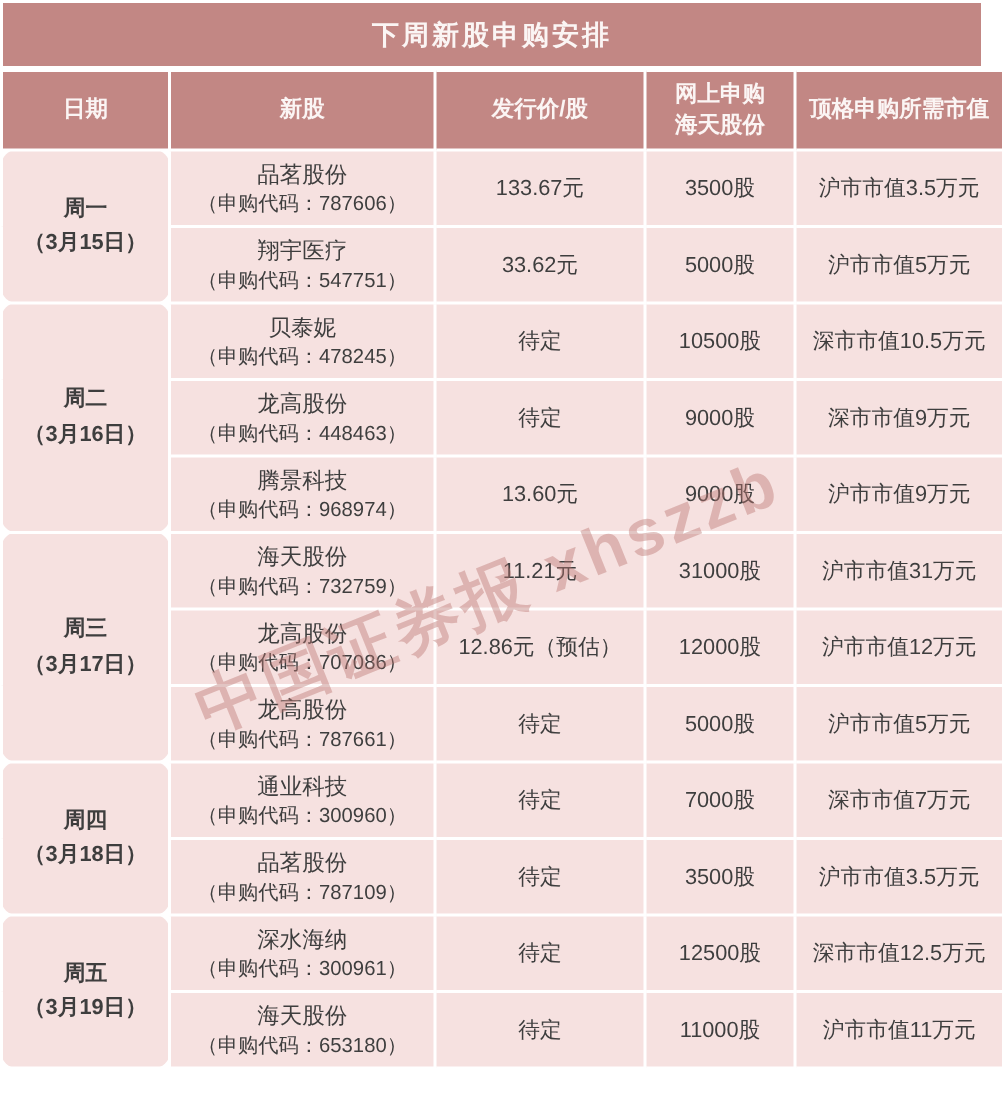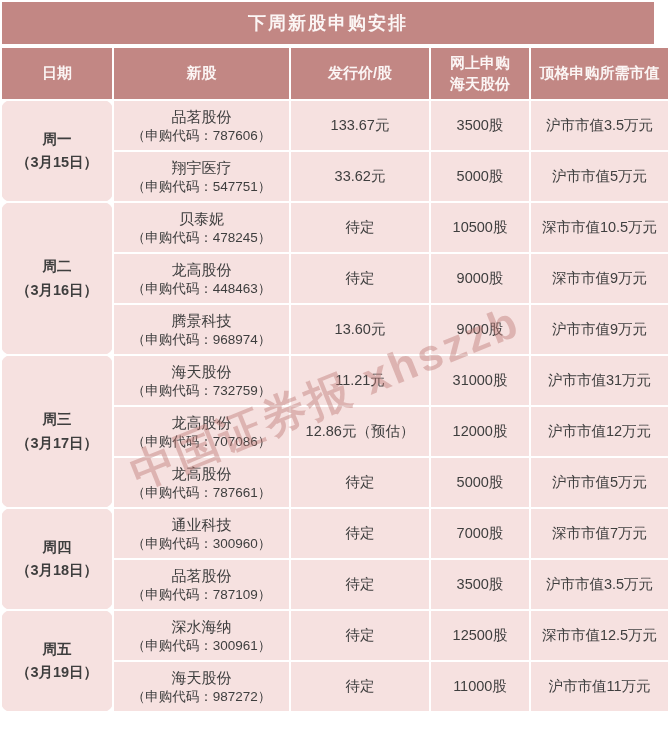--- a/index.html
+++ b/index.html
@@ -222,21 +222,21 @@
           <div class="name">深水海纳</div>
           <div class="code">（申购代码：300961）</div>
         </td>
         <td>待定</td>
         <td>12500股</td>
         <td>深市市值12.5万元</td>
       </tr>
       <tr class="datarow">
         <td class="c-stock">
           <div class="name">海天股份</div>
-          <div class="code">（申购代码：987272）</div>
+          <div class="code">（申购代码：653180）</div>
         </td>
         <td>待定</td>
         <td>11000股</td>
         <td>沪市市值11万元</td>
       </tr>
     </tbody>
   </table>
 
   <div class="watermark">中国证券报 xhszzb</div>
 

